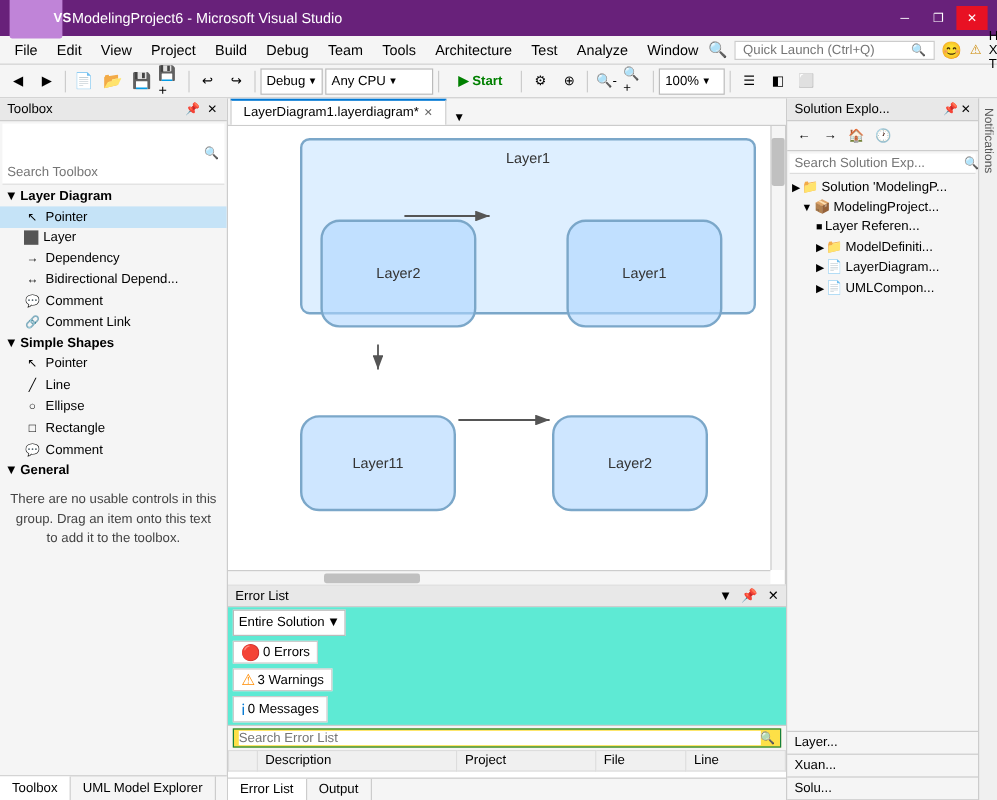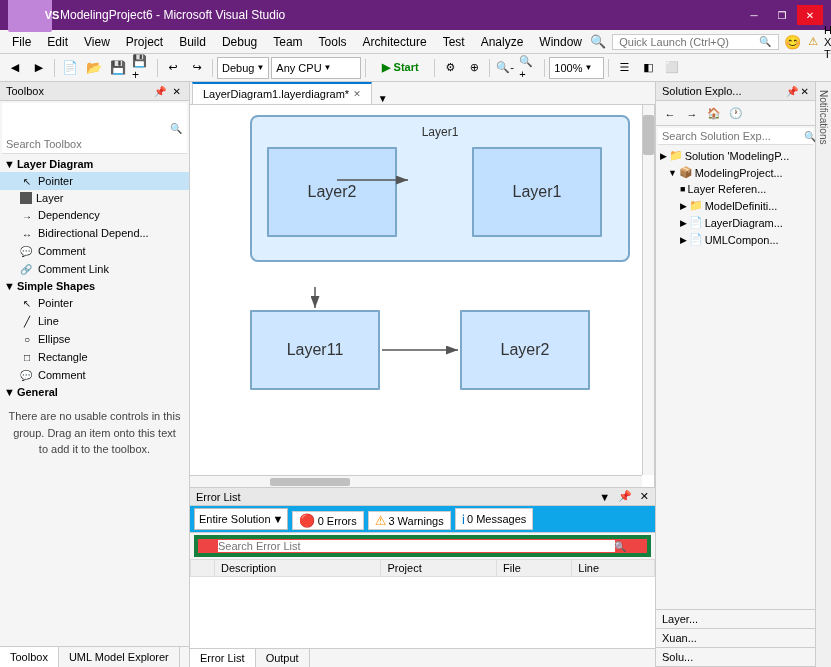--- a/index.html
+++ b/index.html
@@ -61,29 +61,29 @@
     
     .diagram-area { flex: 1; background: white; position: relative; overflow: hidden; border-right: 1px solid #ccc; }
     .diagram-scroll { position: absolute; top: 0; left: 0; right: 12px; bottom: 12px; overflow: hidden; }
     .scrollbar-v { position: absolute; right: 0; top: 0; bottom: 12px; width: 12px; background: #f5f5f5; border-left: 1px solid #ccc; }
     .scrollbar-h { position: absolute; bottom: 0; left: 0; right: 12px; height: 12px; background: #f5f5f5; border-top: 1px solid #ccc; }
     .scroll-thumb { background: #c0c0c0; border-radius: 2px; }
 
     
     .layer-container { position: absolute; border: 2px solid #7ba7c9; border-radius: 8px; background: rgba(173, 214, 255, 0.4); }
     .layer-label { position: absolute; font-size: 12px; color: #333; }
-    .layer-box { position: absolute; border: 2px solid #7ba7c9; border-radius: 1px; background: rgba(173, 214, 255, 0.6); display: flex; align-items: center; justify-content: center; font-size: 16px; color: #333; }
+    .layer-box { position: absolute; border: 2px solid #7ba7c9; border-radius: 16px; background: rgba(173, 214, 255, 0.6); display: flex; align-items: center; justify-content: center; font-size: 12px; color: #333; margin-top: 36px; }
 
     
     .error-panel { height: 180px; border-top: 1px solid #ccc; background: #f5f5f5; display: flex; flex-direction: column; }
     .error-panel-header { background: #e8e8e8; border-bottom: 1px solid #ccc; padding: 2px 6px; font-size: 11px; display: flex; align-items: center; gap: 4px; }
-    .error-toolbar { padding: 2px 4px; display: flex; align-items: flex-end; gap: 4px; border-bottom: 1px solid #ccc; background: #0ea5e9; }
+    .error-toolbar { padding: 2px 4px; display: flex; align-items: flex-start; gap: 4px; border-bottom: 1px solid #ccc; background: #5eead4; flex-direction: column; }
     .error-scope { height: 22px; border: 1px solid #bbb; background: white; font-size: 11px; padding: 0 4px; display: flex; align-items: center; gap: 2px; }
     .error-badge { display: flex; align-items: center; gap: 2px; padding: 1px 6px; border: 1px solid #ccc; background: white; font-size: 11px; cursor: pointer; }
-    .error-search { margin: 2px 4px; display: flex; align-items: center; border: 4px solid #15803d; background: #ef4444; padding: 1px 20px; }
+    .error-search { margin: 2px 4px; display: flex; align-items: center; border: 1px solid #15803d; background: #fde047; padding: 1px 4px; }
     .error-search-input { flex: 1; border: none; outline: none; font-size: 11px; }
     .error-table { flex: 1; overflow: auto; background: white; }
     .error-table table { width: 100%; border-collapse: collapse; }
     .error-table th { background: #f0f0f0; border: 1px solid #ddd; padding: 2px 6px; font-size: 11px; text-align: left; font-weight: normal; }
 
     
     .error-bottom-tabs { border-top: 1px solid #ccc; display: flex; background: #f5f5f5; }
     .err-tab { padding: 3px 10px; font-size: 11px; cursor: pointer; border-right: 1px solid #ccc; }
     .err-tab.active { background: white; }
 

